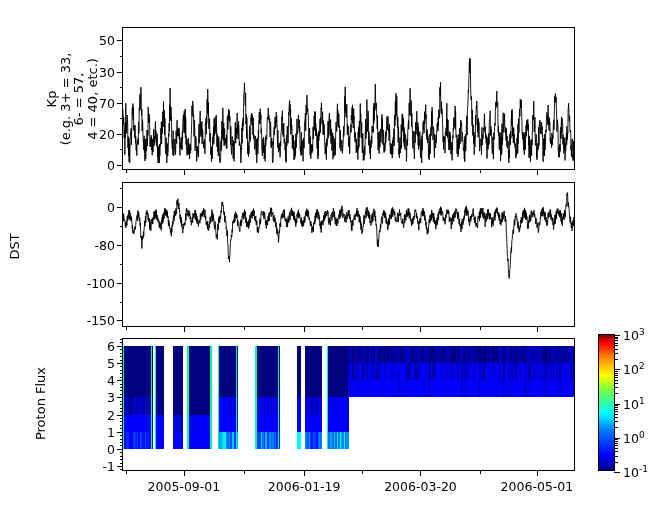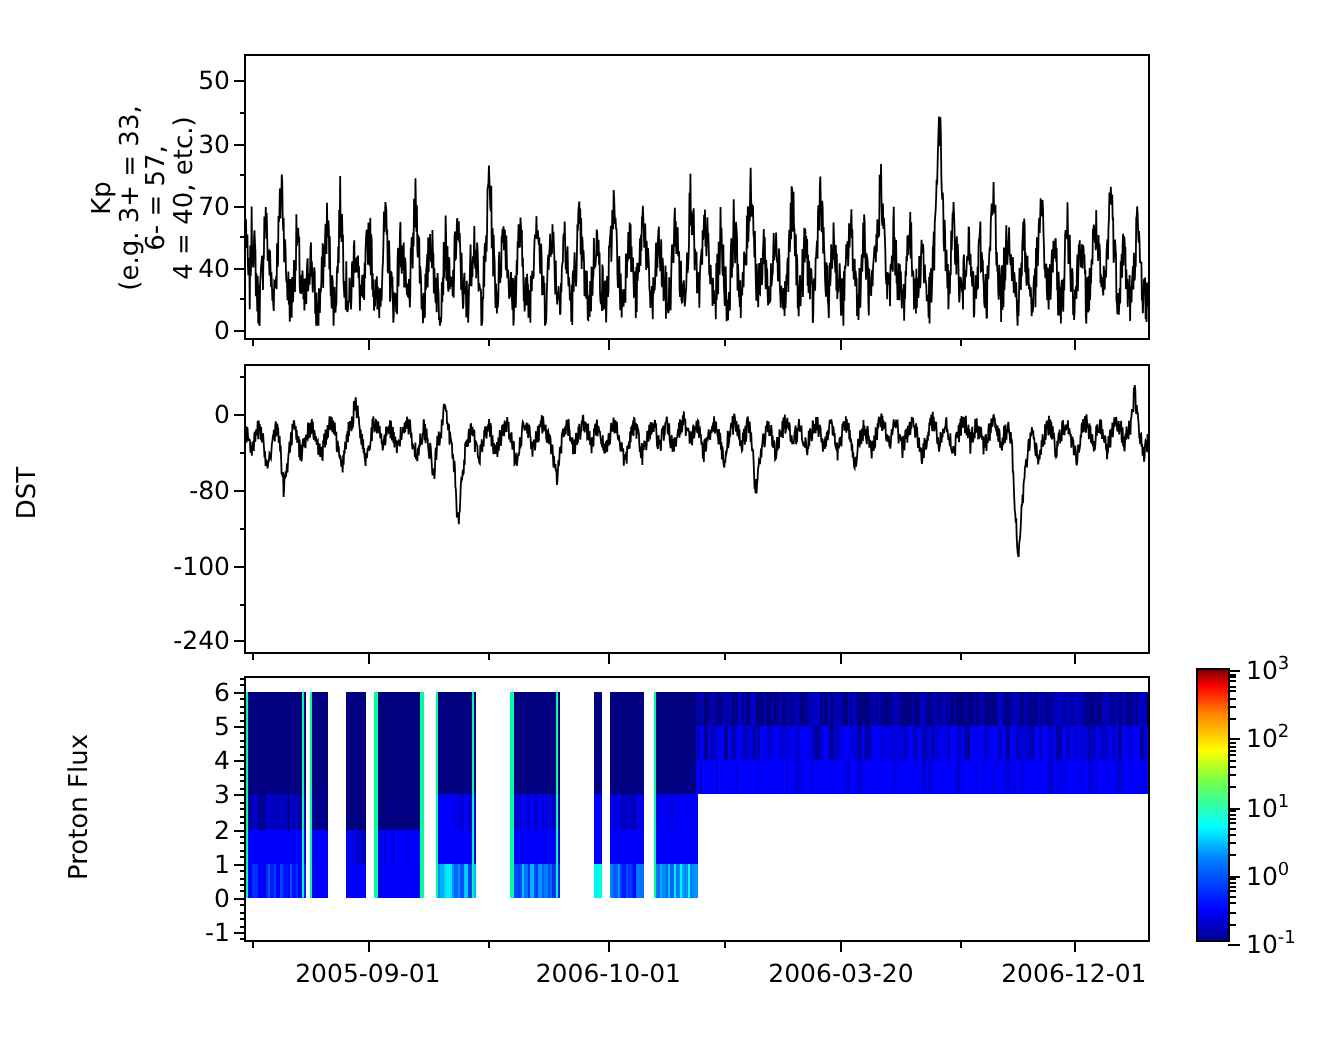--- a/index.html
+++ b/index.html
@@ -97,21 +97,21 @@
         <div class="ytick minor" style="top: 105.696px;"></div>
         <div class="ytick minor" style="top: 90.1522px;"></div>
         <div class="ytick minor" style="top: 74.6087px;"></div>
         <div class="ytick minor" style="top: 59.0652px;"></div>
         <div class="ytick minor" style="top: 43.5217px;"></div>
         <div class="ytick minor" style="top: 27.9783px;"></div>
         <div class="ytick minor" style="top: 12.4348px;"></div>
         <div class="ytick" style="top: 136.783px;"></div>
         <div class="ylabel-txt" style="top: 136.783px;">0</div>
         <div class="ytick" style="top: 105.696px;"></div>
-        <div class="ylabel-txt" style="top: 105.696px;">40</div>
+        <div class="ylabel-txt" style="top: 105.696px;">20</div>
         <div class="ytick" style="top: 74.6087px;"></div>
         <div class="ylabel-txt" style="top: 74.6087px;">70</div>
         <div class="ytick" style="top: 43.5217px;"></div>
         <div class="ylabel-txt" style="top: 43.5217px;">30</div>
         <div class="ytick" style="top: 12.4348px;"></div>
         <div class="ylabel-txt" style="top: 12.4348px;">50</div>
       </div>
     <div id="kp-xaxis">
         <div class="xtick minor" style="left: 2.7633px;"></div>
         <div class="xtick minor" style="left: 121.042px;"></div>
@@ -145,21 +145,21 @@
         <div class="ytick minor" style="top: 43.0469px;"></div>
         <div class="ytick minor" style="top: 24.1667px;"></div>
         <div class="ytick minor" style="top: 5.28646px;"></div>
         <div class="ytick" style="top: 24.1667px;"></div>
         <div class="ylabel-txt" style="top: 24.1667px;">0</div>
         <div class="ytick" style="top: 61.9271px;"></div>
         <div class="ylabel-txt" style="top: 61.9271px;">-80</div>
         <div class="ytick" style="top: 99.6875px;"></div>
         <div class="ylabel-txt" style="top: 99.6875px;">-100</div>
         <div class="ytick" style="top: 137.448px;"></div>
-        <div class="ylabel-txt" style="top: 137.448px;">-240</div>
+        <div class="ylabel-txt" style="top: 137.448px;">-150</div>
       </div>
     <div id="dst-xaxis">
         <div class="xtick minor" style="left: 2.7633px;"></div>
         <div class="xtick minor" style="left: 121.042px;"></div>
         <div class="xtick minor" style="left: 239.32px;"></div>
         <div class="xtick minor" style="left: 356.602px;"></div>
         <div class="xtick" style="left: 60.9285px;"></div>
         <div class="xtick" style="left: 181.2px;"></div>
         <div class="xtick" style="left: 297.485px;"></div>
         <div class="xtick" style="left: 413.951px;"></div>
@@ -1392,25 +1392,25 @@
         <div class="ylabel-txt" style="top: 6.86452px;">6</div>
       </div>
     <div id="proton-xaxis">
         <div class="xtick minor" style="left: 2.7633px;"></div>
         <div class="xtick minor" style="left: 121.042px;"></div>
         <div class="xtick minor" style="left: 239.32px;"></div>
         <div class="xtick minor" style="left: 356.602px;"></div>
         <div class="xtick" style="left: 60.9285px;"></div>
         <div class="xlabel-txt" style="left: 60.9285px;">2005-09-01</div>
         <div class="xtick" style="left: 181.2px;"></div>
-        <div class="xlabel-txt" style="left: 181.2px;">2006-10-01</div>
+        <div class="xlabel-txt" style="left: 181.2px;">2006-01-19</div>
         <div class="xtick" style="left: 297.485px;"></div>
         <div class="xlabel-txt" style="left: 297.485px;">2006-03-20</div>
         <div class="xtick" style="left: 413.951px;"></div>
-        <div class="xlabel-txt" style="left: 413.951px;">2006-12-01</div>
+        <div class="xlabel-txt" style="left: 413.951px;">2006-05-01</div>
       </div>
   </div>
   <div class="axis-title rot" style="left:40px;top:404px;width:110px;margin-left:-55px;margin-top:-8px;">
     <span>Proton Flux</span>
   </div>
 
   <div id="colorbar" style="left:598px;top:334px;width:17px;height:137px;">
     <div id="cb-ticks">
         <div class="cbtick minor" style="top: 126.69px;"></div>
         <div class="cbtick minor" style="top: 120.659px;"></div>

